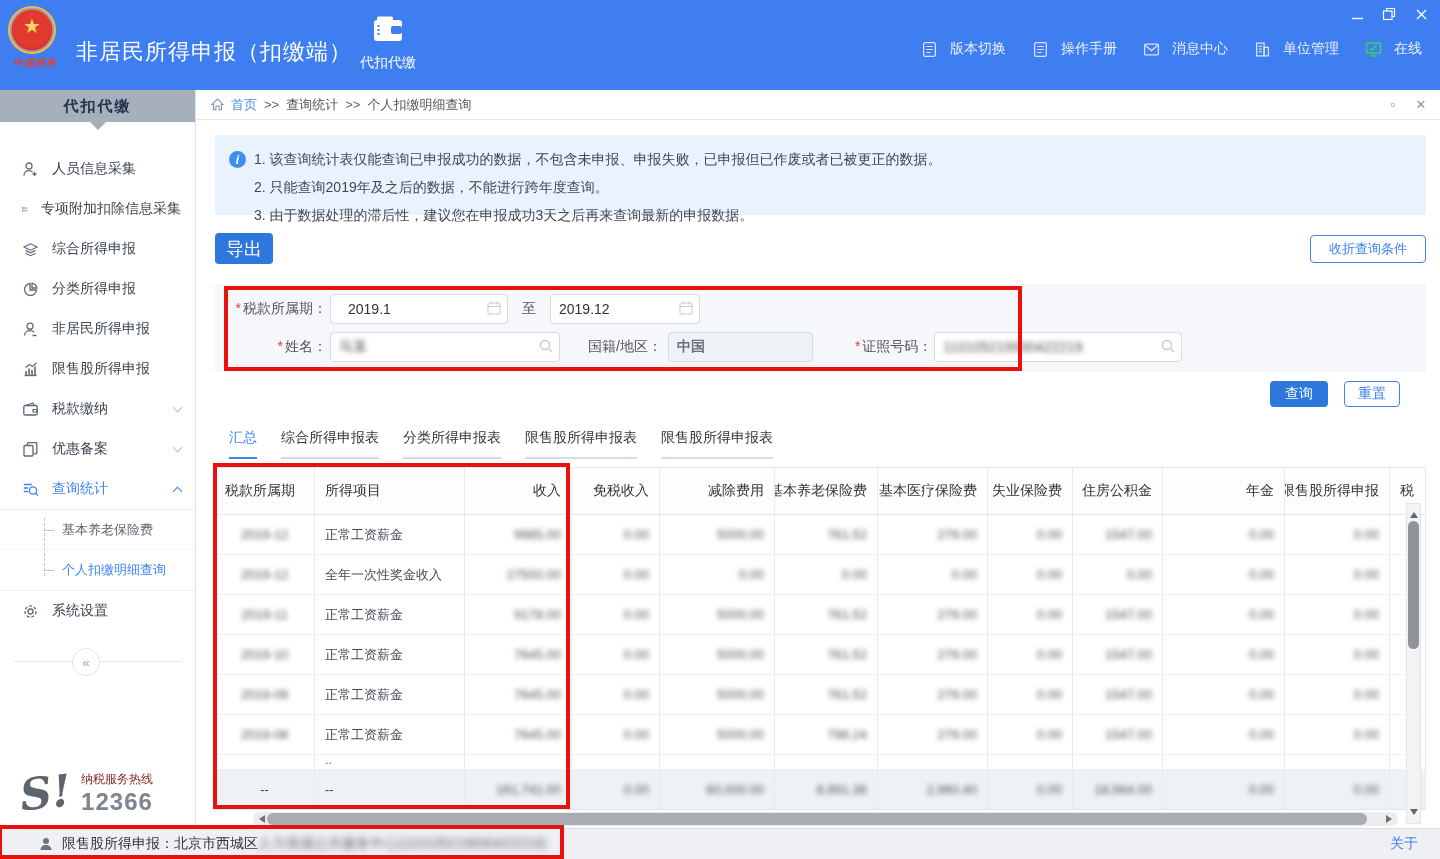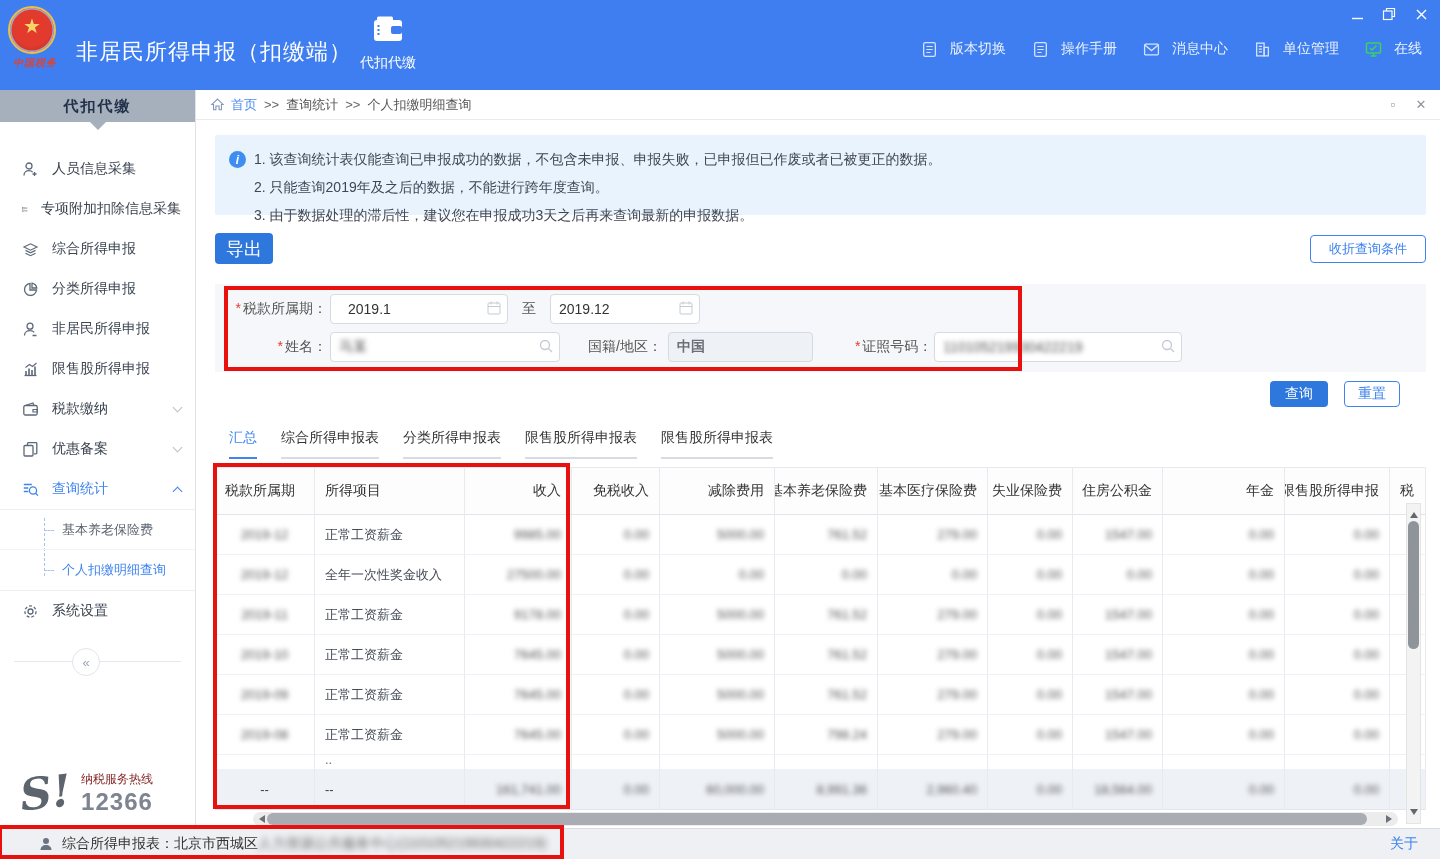--- a/index.html
+++ b/index.html
@@ -770,21 +770,21 @@
         </div>
       </div>
     </section>
   </div>
 
   <footer class="statusbar">
     <span class="sb-icon"><svg viewBox="0 0 16 16">
           <circle cx="8" cy="5" r="3" fill="currentColor"></circle>
           <path d="M2.5 14c0-3 2.4-5 5.5-5s5.5 2 5.5 5z" fill="currentColor"></path>
         </svg></span>
-    <span>综合所得申报表：北京市西城区</span>
+    <span>限售股所得申报：北京市西城区</span>
     <span class="blur2">人力资源公共服务中心(110105219930422219)</span>
     <span class="sb-about">关于</span>
   </footer>
 
   <div class="anno anno-filters"></div>
   <div class="anno anno-table"></div>
   <div class="anno anno-status"></div>
 </div>
 
 </body></html>

